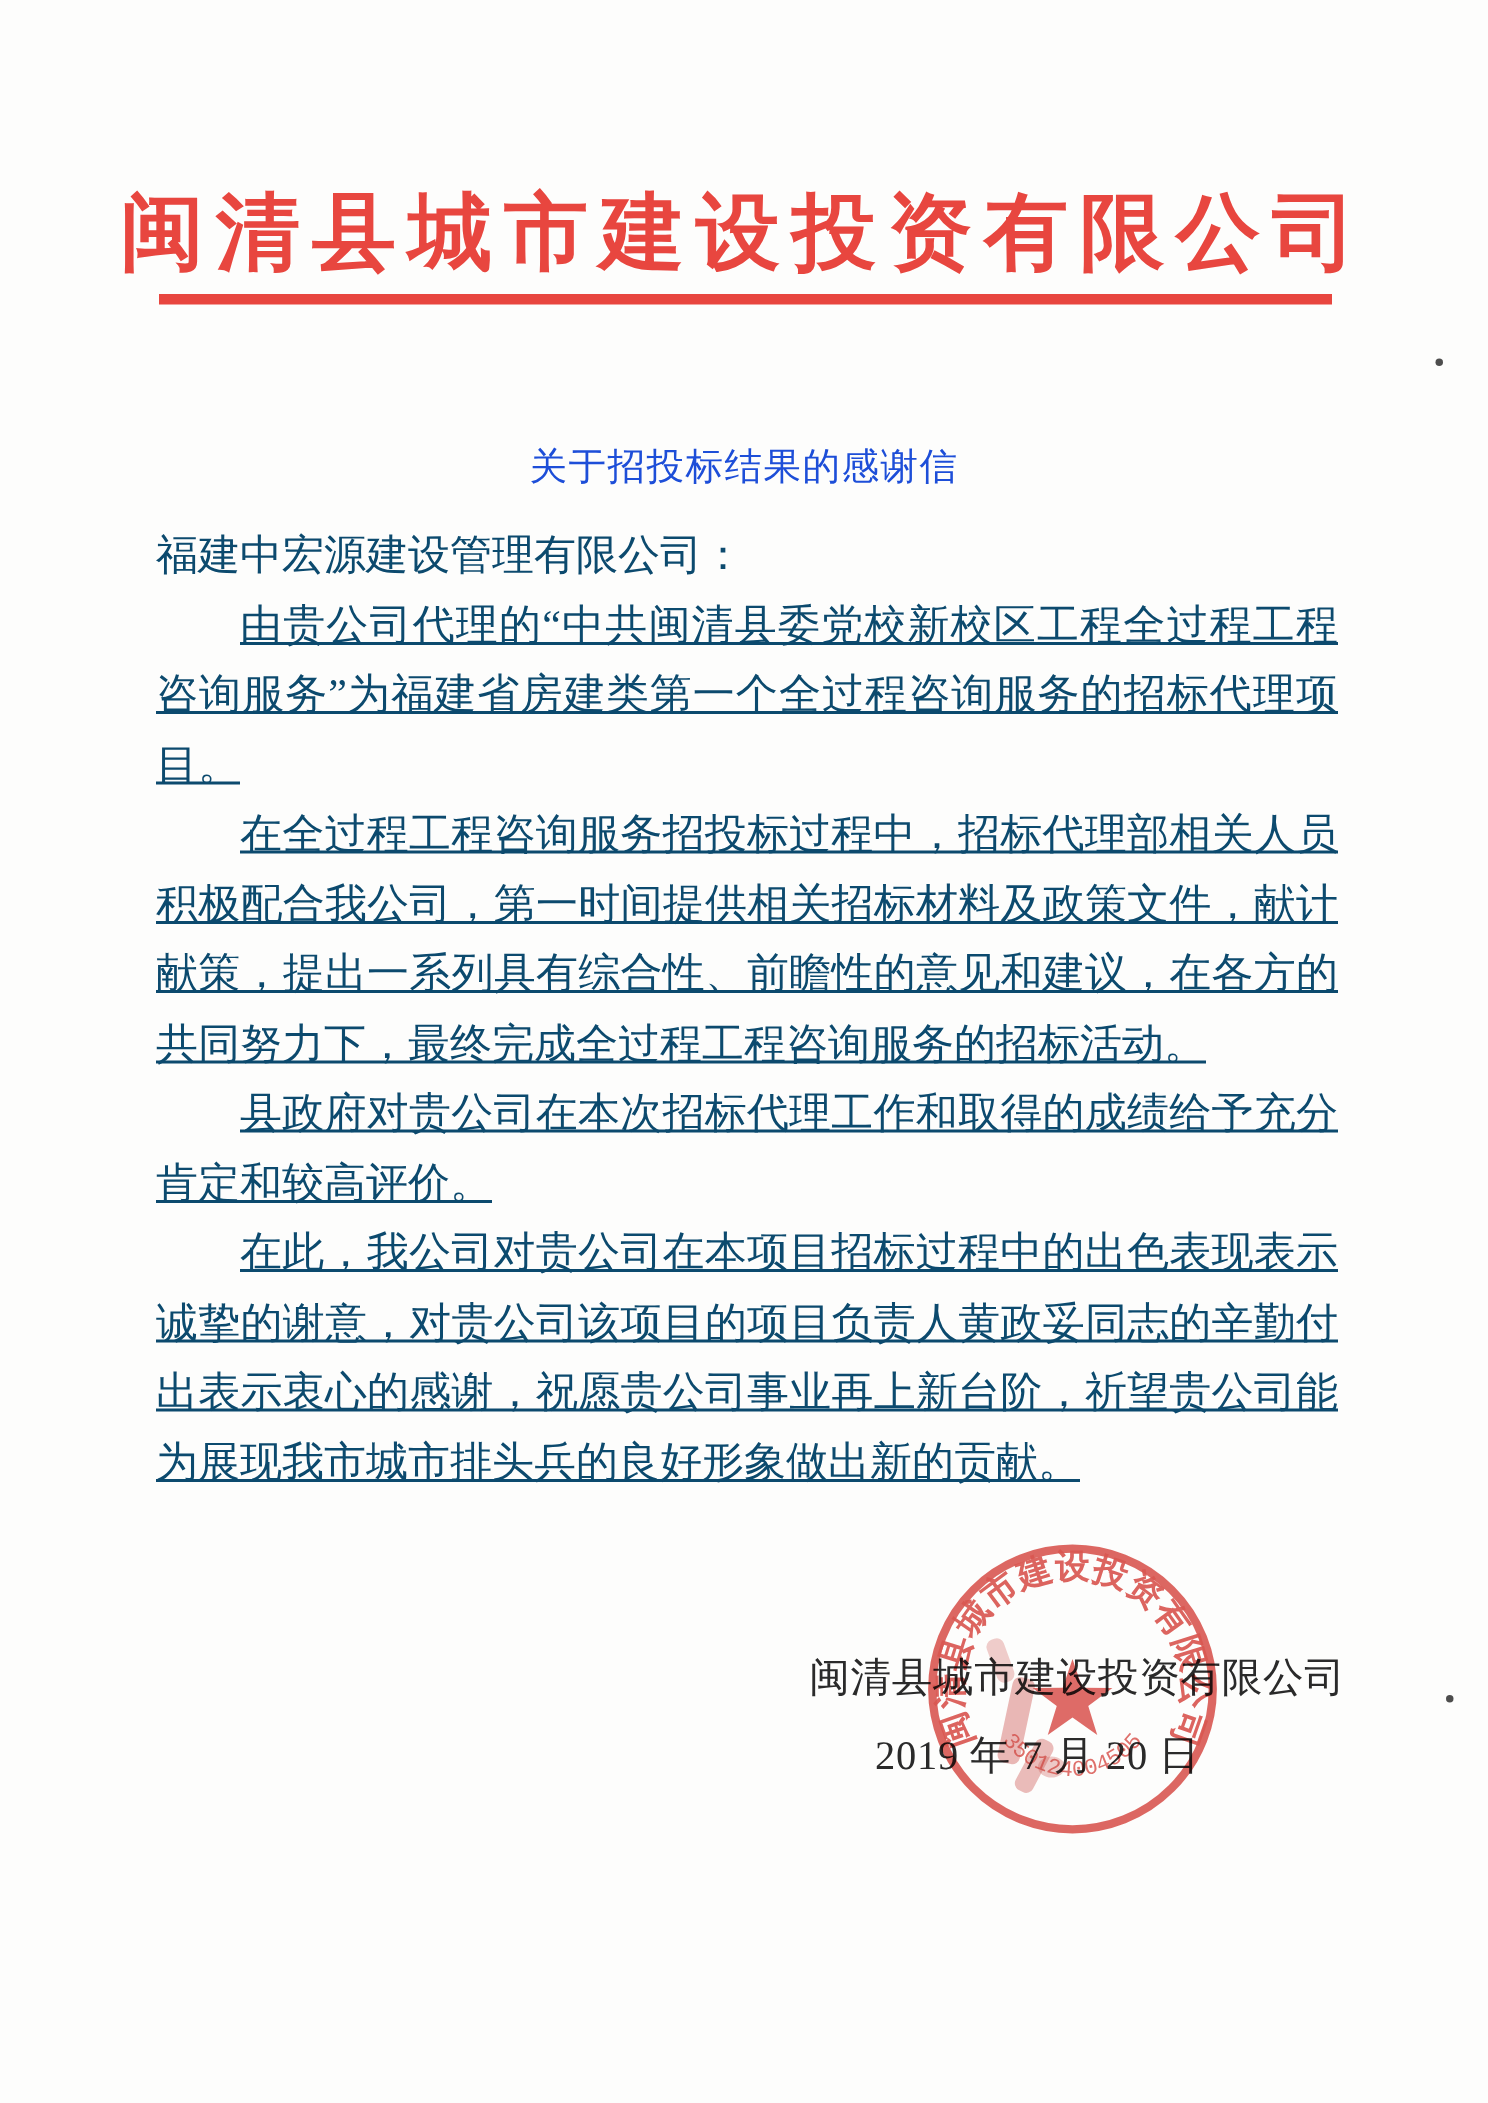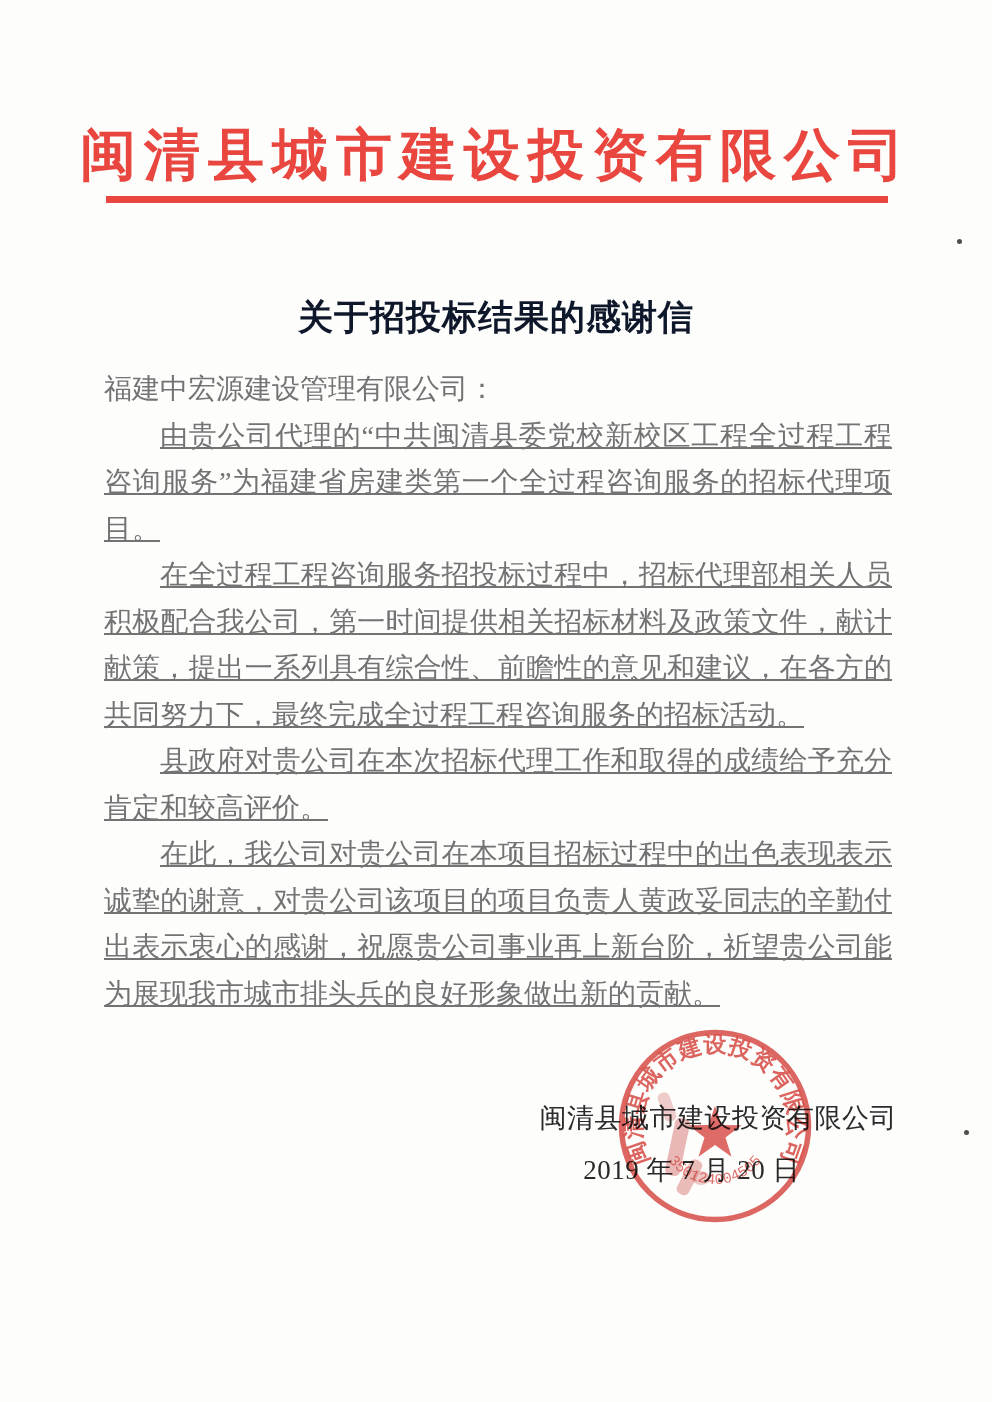--- a/index.html
+++ b/index.html
@@ -26,30 +26,30 @@
     white-space:nowrap;
   }
   .letterhead-rule{
     position:absolute;top:196px;left:106px;width:782px;height:7px;
     background:var(--accent);
   }
   .doc-title{
     position:absolute;top:294px;left:0;width:100%;
     text-align:center;
     font-family:"Liberation Sans","DejaVu Sans",sans-serif;
-    font-weight:700;
-    font-size:35px;
+    font-weight:400;
+    font-size:25px;
     letter-spacing:1px;
-    color:#0f172a;
+    color:#1d4ed8;
   }
   .body-block{
-    position:absolute;top:366px;left:104px;width:788px;
+    position:absolute;top:348px;left:104px;width:788px;
     font-size:28px;line-height:46.5px;
     text-align:justify;
-    color:#737373;
+    color:#0c4a6e;
   }
   .body-block p{margin:0;}
   .body-block p.indent{text-indent:2em;text-decoration:underline;}
   .signature{
     position:absolute;top:1100px;right:95px;
     font-size:27px;letter-spacing:0.5px;
     white-space:nowrap;color:#2a2a2a;
     z-index:1;
   }
   .date{

